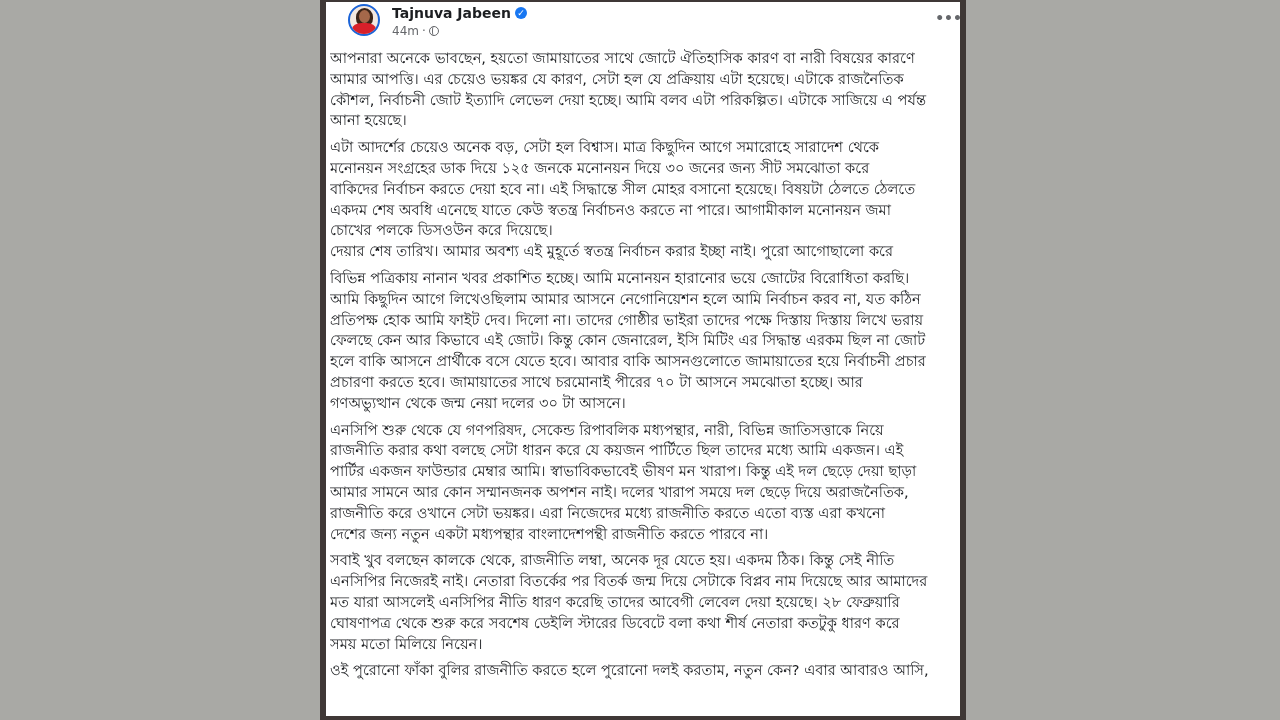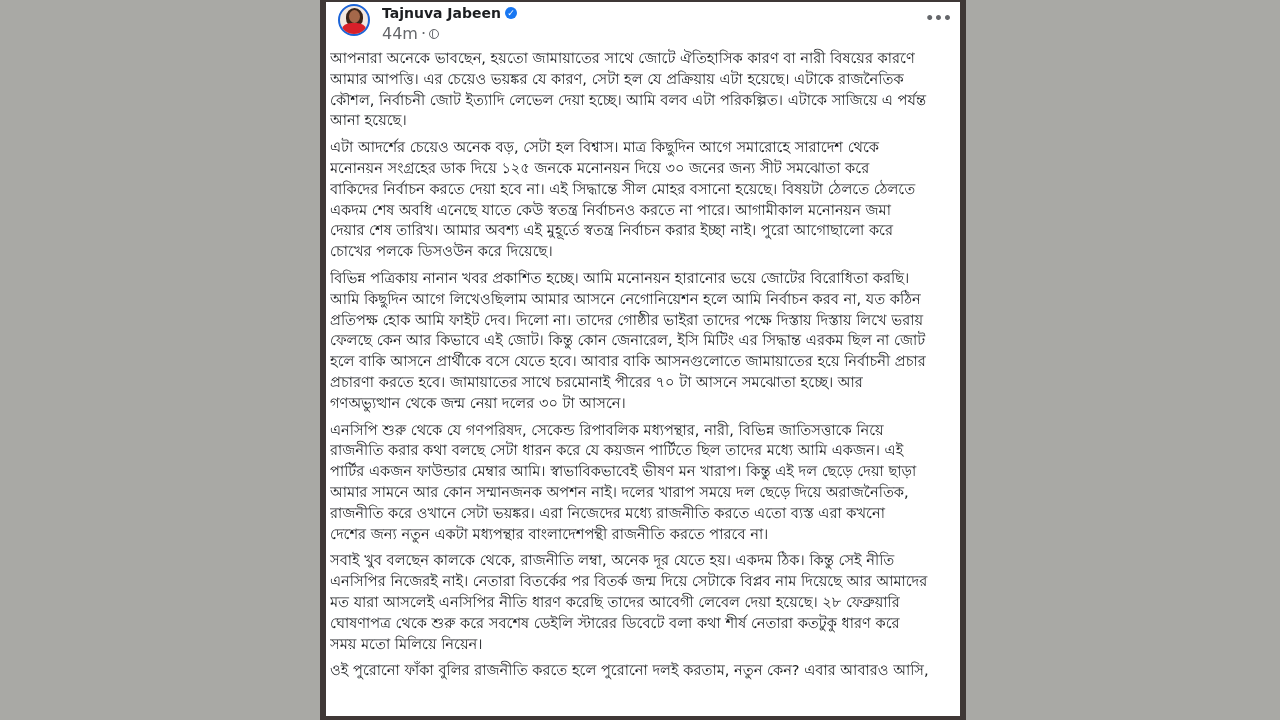--- a/index.html
+++ b/index.html
@@ -23,21 +23,21 @@
       position: absolute;
       left: 326px;
       top: 2px;
       width: 634px;
       height: 714px;
       background: #ffffff;
       overflow: hidden;
     }
     .header {
       position: absolute;
-      left: 6px;
+      left: 16px;
       top: 0;
       width: 622px;
       height: 42px;
     }
     .avatar {
       position: absolute;
       left: 6px;
       top: 2px;
       width: 32px;
       height: 32px;
@@ -95,21 +95,21 @@
       color: #fff;
       font-size: 9px;
       line-height: 12px;
       text-align: center;
       font-weight: bold;
     }
     .meta {
       position: absolute;
       left: 50px;
       top: 22px;
-      font-size: 16px;
+      font-size: 12px;
       color: #65676b;
       display: flex;
       align-items: center;
       gap: 3px;
       white-space: nowrap;
     }
     .globe {
       display: inline-block;
       width: 10px;
       height: 10px;
@@ -187,22 +187,22 @@
         <span class="line">আপনারা অনেকে ভাবছেন, হয়তো জামায়াতের সাথে জোটে ঐতিহাসিক কারণ বা নারী বিষয়ের কারণে</span>
         <span class="line">আমার আপত্তি। এর চেয়েও ভয়ঙ্কর যে কারণ, সেটা হল যে প্রক্রিয়ায় এটা হয়েছে। এটাকে রাজনৈতিক</span>
         <span class="line">কৌশল, নির্বাচনী জোট ইত্যাদি লেভেল দেয়া হচ্ছে। আমি বলব এটা পরিকল্পিত। এটাকে সাজিয়ে এ পর্যন্ত</span>
         <span class="line">আনা হয়েছে।</span>
       </p>
       <p>
         <span class="line">এটা আদর্শের চেয়েও অনেক বড়, সেটা হল বিশ্বাস। মাত্র কিছুদিন আগে সমারোহে সারাদেশ থেকে</span>
         <span class="line">মনোনয়ন সংগ্রহের ডাক দিয়ে ১২৫ জনকে মনোনয়ন দিয়ে ৩০ জনের জন্য সীট সমঝোতা করে</span>
         <span class="line">বাকিদের নির্বাচন করতে দেয়া হবে না। এই সিদ্ধান্তে সীল মোহর বসানো হয়েছে। বিষয়টা ঠেলতে ঠেলতে</span>
         <span class="line">একদম শেষ অবধি এনেছে যাতে কেউ স্বতন্ত্র নির্বাচনও করতে না পারে। আগামীকাল মনোনয়ন জমা</span>
+        <span class="line">চোখের পলকে ডিসওউন করে দিয়েছে।</span>
         <span class="line">দেয়ার শেষ তারিখ। আমার অবশ্য এই মুহূর্তে স্বতন্ত্র নির্বাচন করার ইচ্ছা নাই। পুরো আগোছালো করে</span>
-        <span class="line">চোখের পলকে ডিসওউন করে দিয়েছে।</span>
       </p>
       <p>
         <span class="line">বিভিন্ন পত্রিকায় নানান খবর প্রকাশিত হচ্ছে। আমি মনোনয়ন হারানোর ভয়ে জোটের বিরোধিতা করছি।</span>
         <span class="line">আমি কিছুদিন আগে লিখেওছিলাম আমার আসনে নেগোনিয়েশন হলে আমি নির্বাচন করব না, যত কঠিন</span>
         <span class="line">প্রতিপক্ষ হোক আমি ফাইট দেব। দিলো না। তাদের গোষ্ঠীর ভাইরা তাদের পক্ষে দিস্তায় দিস্তায় লিখে ভরায়</span>
         <span class="line">ফেলছে কেন আর কিভাবে এই জোট। কিন্তু কোন জেনারেল, ইসি মিটিং এর সিদ্ধান্ত এরকম ছিল না জোট</span>
         <span class="line">হলে বাকি আসনে প্রার্থীকে বসে যেতে হবে। আবার বাকি আসনগুলোতে জামায়াতের হয়ে নির্বাচনী প্রচার</span>
         <span class="line">প্রচারণা করতে হবে। জামায়াতের সাথে চরমোনাই পীরের ৭০ টা আসনে সমঝোতা হচ্ছে। আর</span>
         <span class="line">গণঅভ্যুত্থান থেকে জন্ম নেয়া দলের ৩০ টা আসনে।</span>
       </p>

